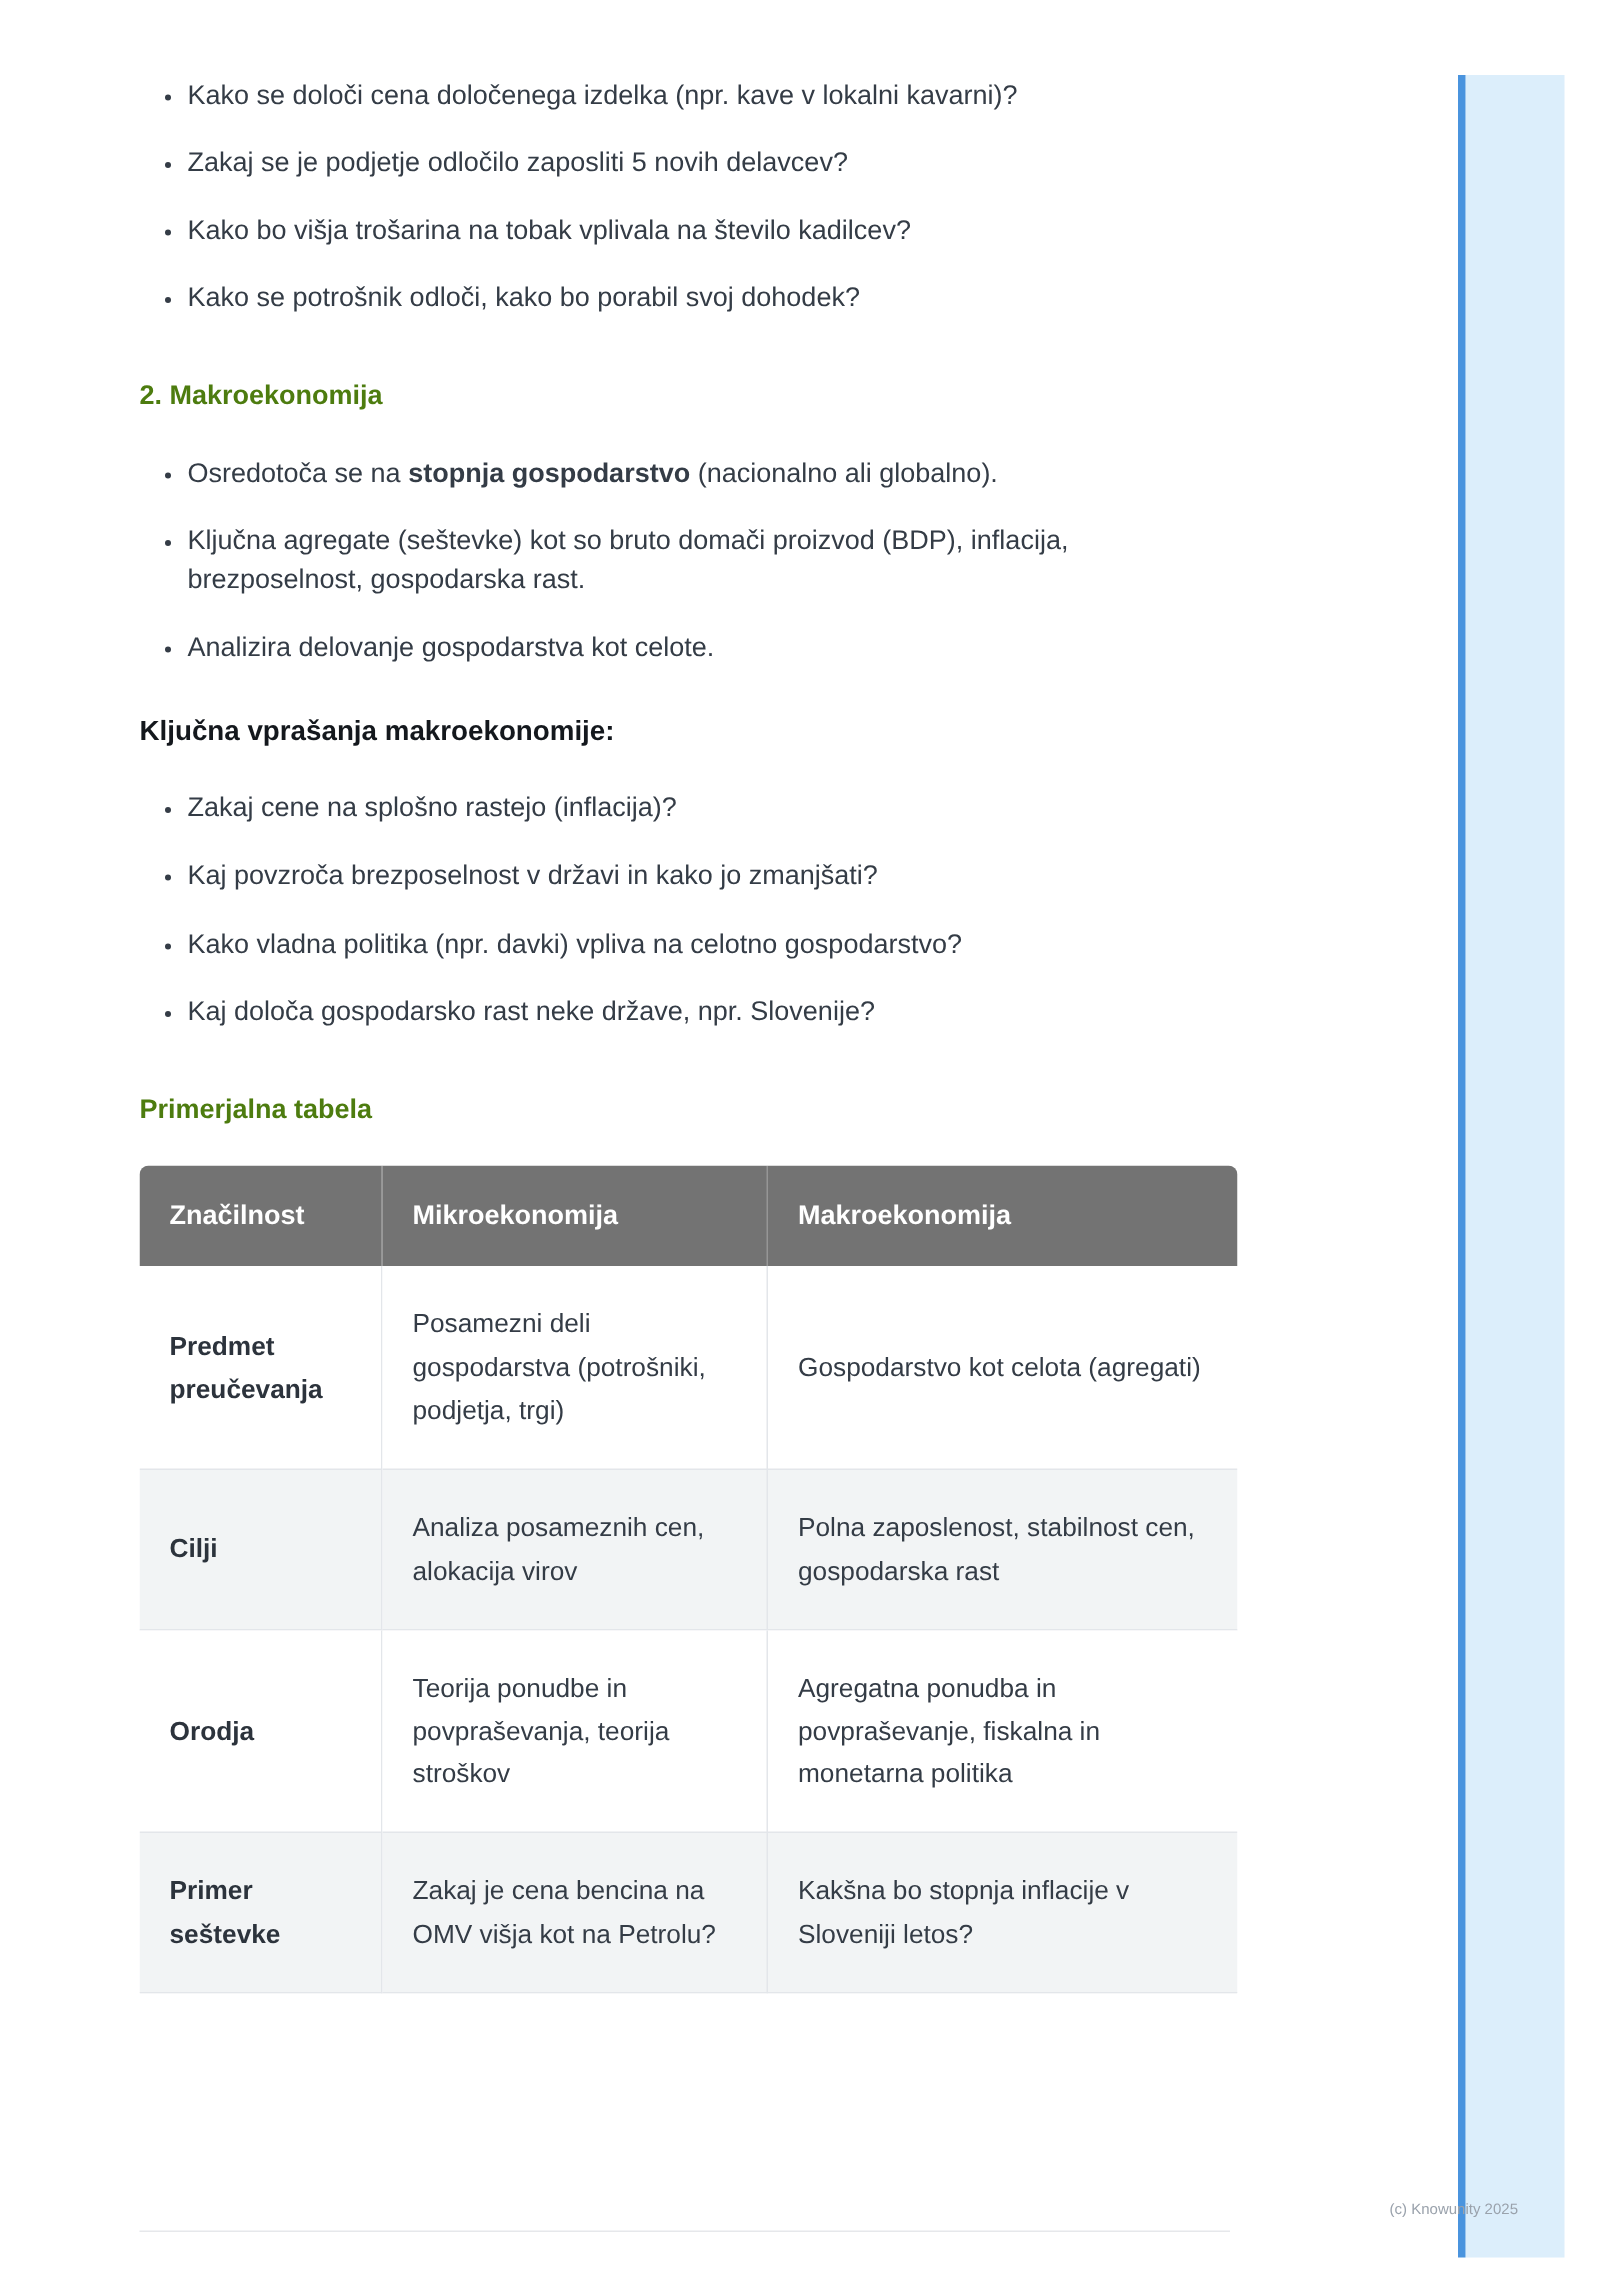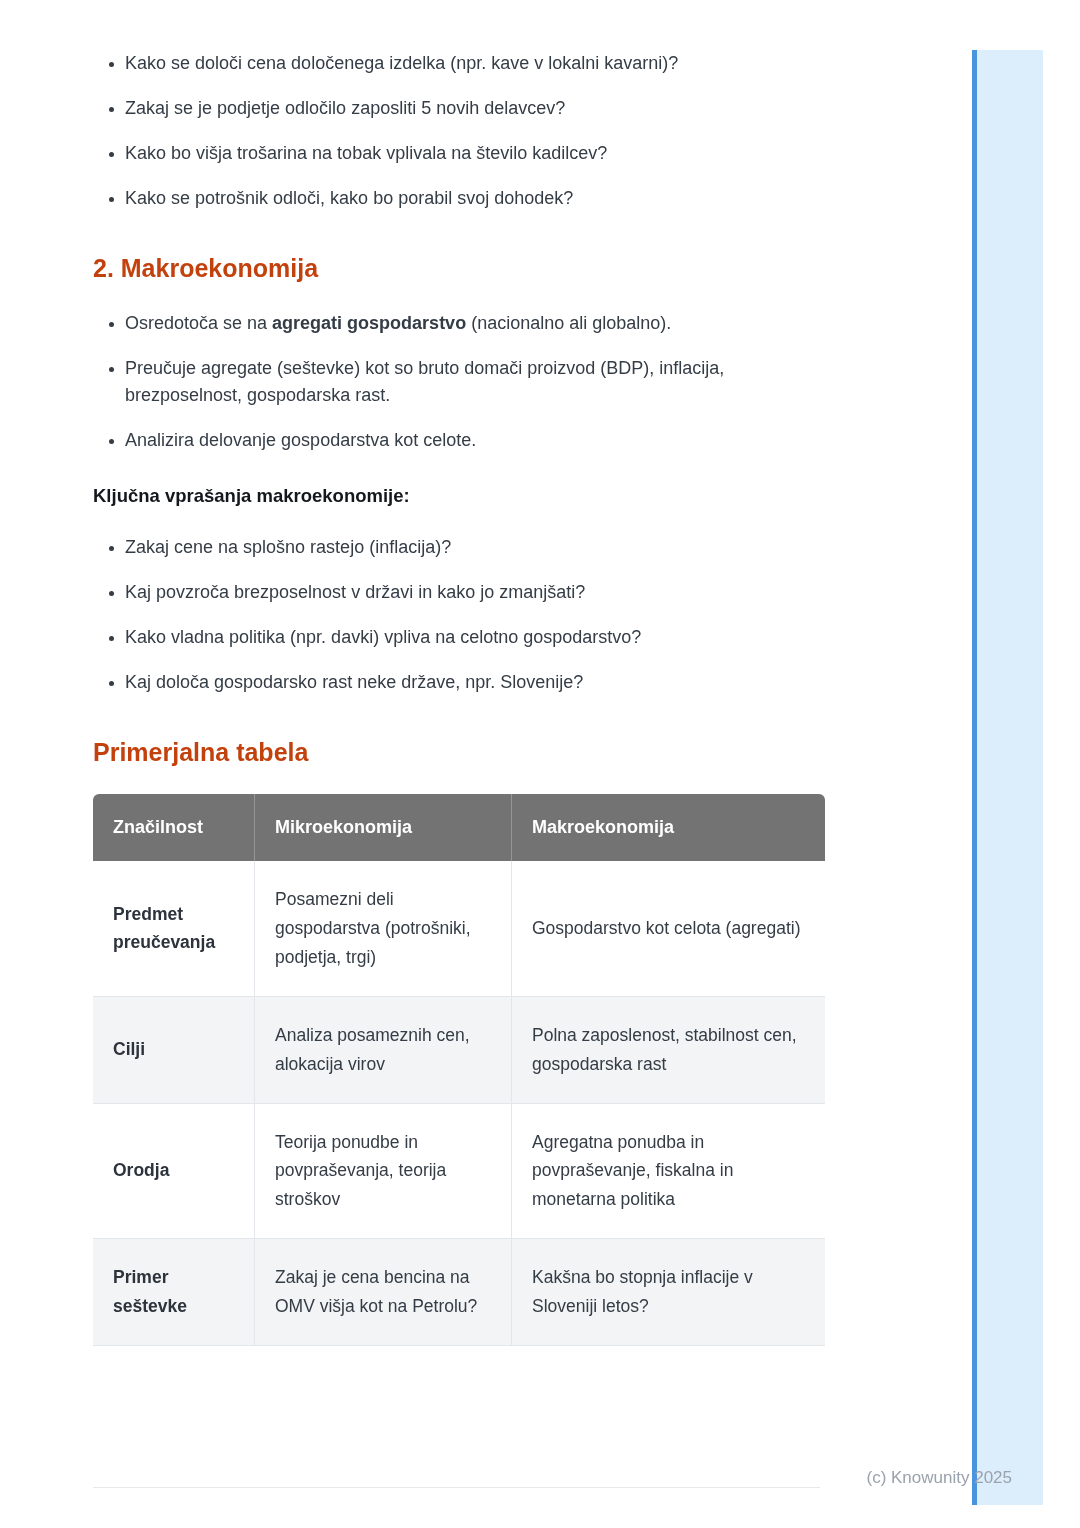--- a/index.html
+++ b/index.html
@@ -26,22 +26,22 @@
   }
   ul.bullets li {
     font-size: 18px;
     line-height: 1.45;
     margin-bottom: 19px;
     color: #343c46;
   }
   ul.bullets li::marker { color: #343c46; font-size: 15px; }
   ul.macro-bullets li { max-width: 650px; }
   h2.blue-heading {
-    color: #c2410c;
-    font-size: 25px;
+    color: #4d7c0f;
+    font-size: 18px;
     font-weight: bold;
     line-height: 1.2;
     margin-top: 42px;
     margin-bottom: 27px;
   }
   h3.sub-heading {
     color: #14181d;
     font-size: 18.5px;
     font-weight: bold;
     margin-top: 32px;
@@ -93,21 +93,21 @@
     left: 93px;
     top: 1487px;
     width: 727px;
     height: 1px;
     background: #e6e8eb;
   }
   .footer-credit {
     position: absolute;
     right: 68px;
     top: 1468px;
-    font-size: 17px;
+    font-size: 10px;
     color: #9aa2ac;
     z-index: 3;
     margin-left: 16px;
   }
   .right-strip {
     position: absolute;
     top: 50px;
     left: 972px;
     width: 71px;
     height: 1455px;
@@ -140,22 +140,22 @@
     <ul class="bullets">
       <li>Kako se določi cena določenega izdelka (npr. kave v lokalni kavarni)?</li>
       <li>Zakaj se je podjetje odločilo zaposliti 5 novih delavcev?</li>
       <li>Kako bo višja trošarina na tobak vplivala na število kadilcev?</li>
       <li>Kako se potrošnik odloči, kako bo porabil svoj dohodek?</li>
     </ul>
 
     <h2 class="blue-heading">2. Makroekonomija</h2>
 
     <ul class="bullets macro-bullets">
-      <li><span>Osredotoča se na </span><strong>agregati gospodarstvo</strong><span> (nacionalno ali globalno).</span></li>
-      <li>Preučuje agregate (seštevke) kot so bruto domači proizvod (BDP), inflacija, brezposelnost, gospodarska rast.</li>
+      <li><span>Osredotoča se na </span><strong>stopnja gospodarstvo</strong><span> (nacionalno ali globalno).</span></li>
+      <li>Ključna agregate (seštevke) kot so bruto domači proizvod (BDP), inflacija, brezposelnost, gospodarska rast.</li>
       <li>Analizira delovanje gospodarstva kot celote.</li>
     </ul>
 
     <h3 class="sub-heading">Ključna vprašanja makroekonomije:</h3>
 
     <ul class="bullets">
       <li>Zakaj cene na splošno rastejo (inflacija)?</li>
       <li>Kaj povzroča brezposelnost v državi in kako jo zmanjšati?</li>
       <li>Kako vladna politika (npr. davki) vpliva na celotno gospodarstvo?</li>
       <li>Kaj določa gospodarsko rast neke države, npr. Slovenije?</li>

